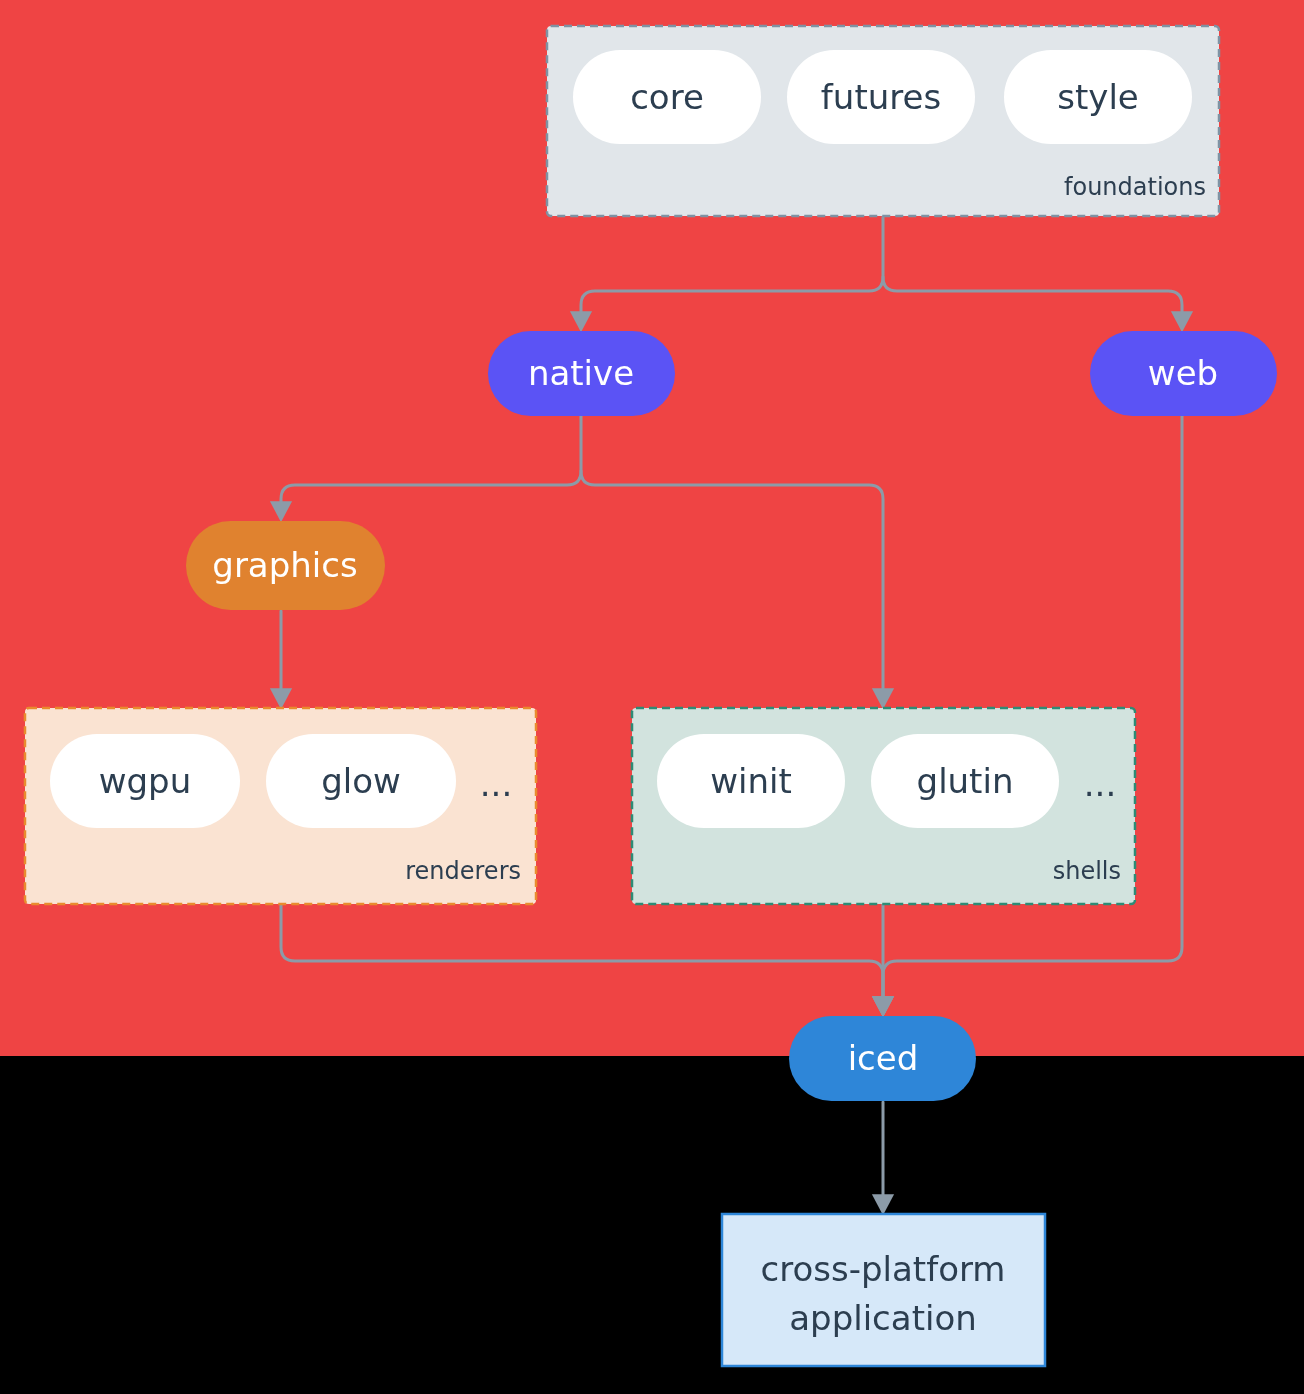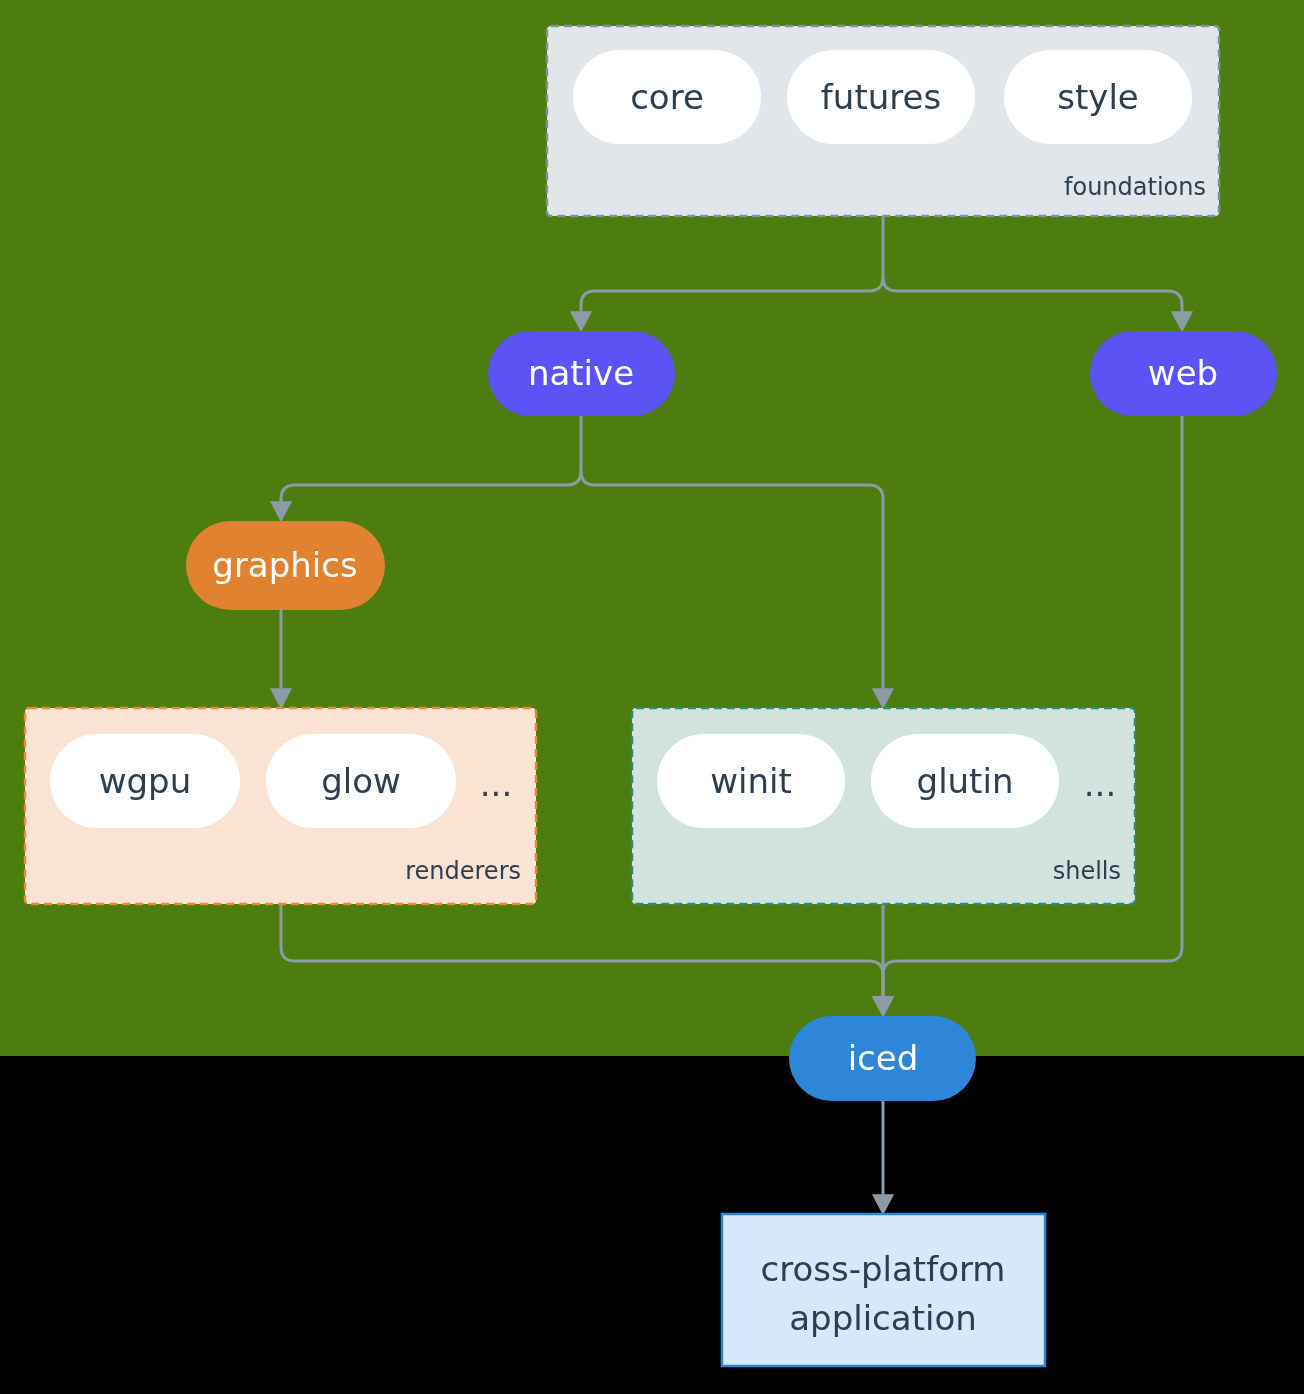--- a/index.html
+++ b/index.html
@@ -10,21 +10,21 @@
   body {
     width: 1304px;
     height: 1394px;
     overflow: hidden;
     font-family: "DejaVu Sans", sans-serif;
   }
   #diagram-root {
     position: relative;
     width: 1304px;
     height: 1056px;
-    background: #4d7c0f;
+    background: #ef4444;
   }
   svg.layer {
     position: absolute;
     top: 0;
     left: 0;
     width: 1304px;
     height: 1394px;
   }
   .edge-path {
     fill: none;

